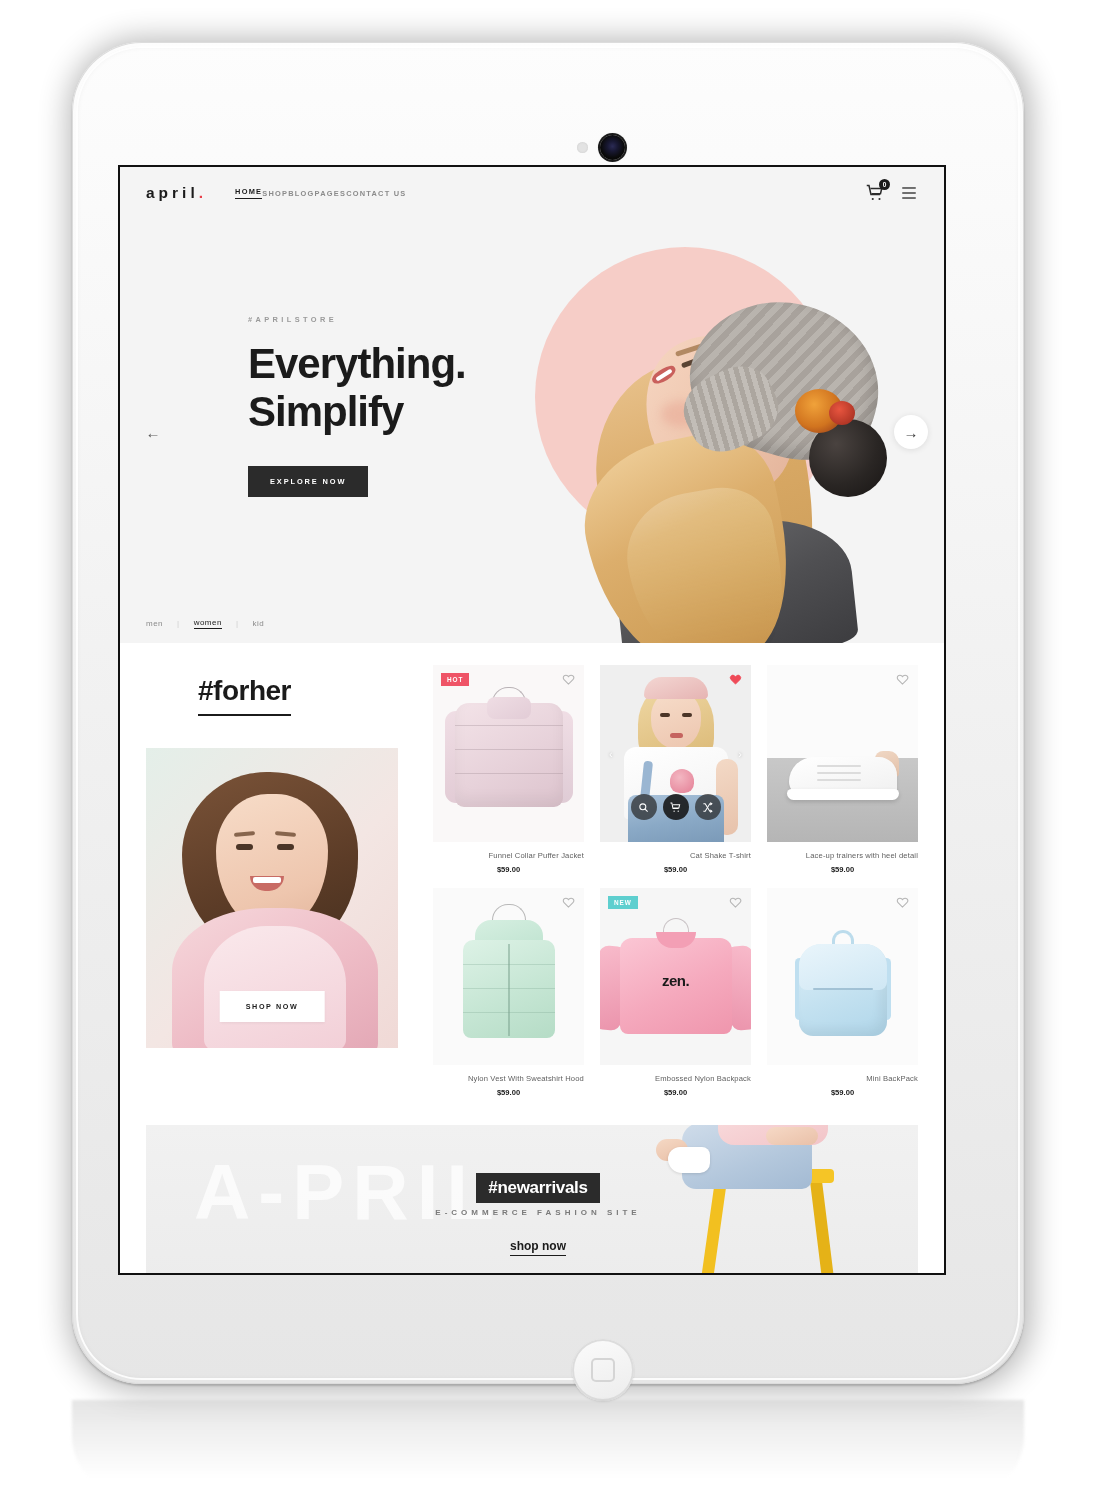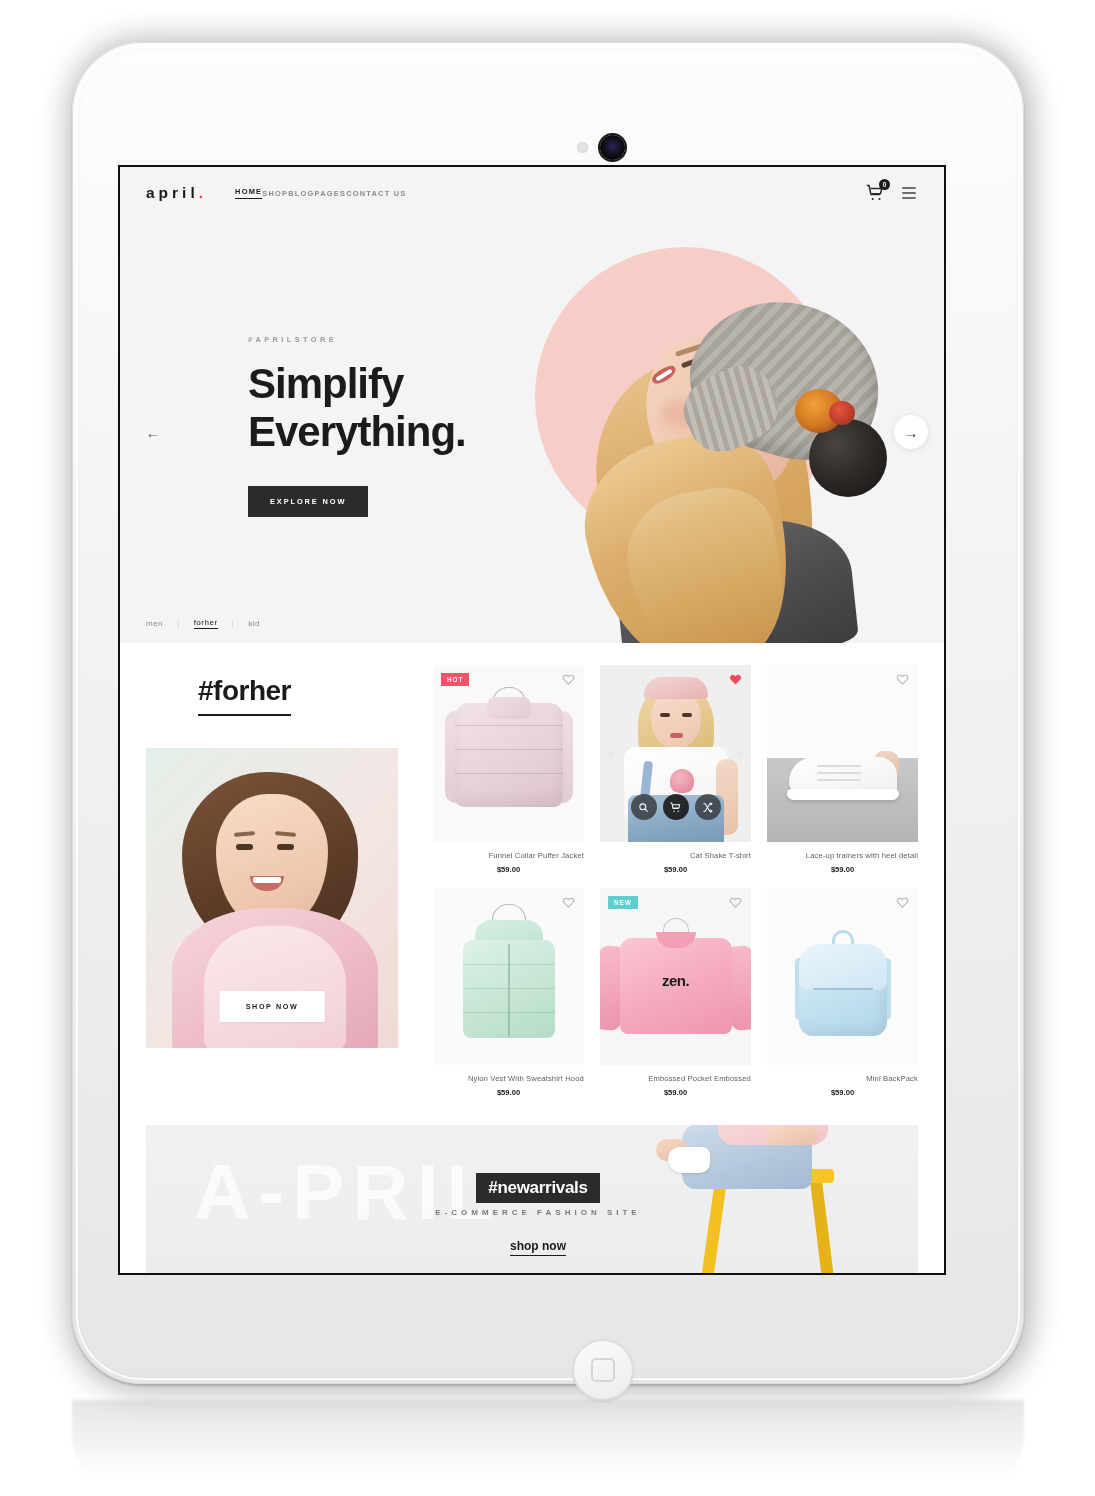--- a/index.html
+++ b/index.html
@@ -175,21 +175,20 @@
   .m-pom-col2{
     position:absolute; left:316px; top:150px; width:26px; height:24px;
     border-radius:50%;
     background: radial-gradient(circle at 40% 35%, #e8553f 0%, #9c2a1c 100%);
   }
 
   .hero-content{ position:absolute; left:0; top:0; width:400px; padding:96px 0 0 128px; }
   .hero-eyebrow{
     font-size:7.4px; letter-spacing:3.4px; color:#9a9a9a; font-weight:600;
     margin-bottom:16px;
-    margin-top:20px;
   }
   .hero-title{
     font-size:42px; line-height:1.14; font-weight:700; color:#1b1b1b;
     letter-spacing:-1px;
   }
   .hero-btn{
     display:inline-block; margin-top:30px; background:#2b2b2b; color:#fff;
     font-size:7.4px; letter-spacing:1.9px; font-weight:700;
     padding:11px 22px; border:none; cursor:pointer; text-transform:uppercase;
   }
@@ -634,33 +633,33 @@
           <div class="m-beanie"></div>
           <div class="m-beanie-brim"></div>
           <div class="m-pom-dark"></div>
           <div class="m-pom-col"></div>
           <div class="m-pom-col2"></div>
         </div>
 
         <div class="hero-content">
           <div class="hero-eyebrow">#APRILSTORE</div>
           <div class="hero-title">
+            <div>Everything.</div>
             <div>Simplify</div>
-            <div>Everything.</div>
           </div>
           <button class="hero-btn">EXPLORE NOW</button>
         </div>
 
         <div class="hero-arrow left">←</div>
         <div class="hero-arrow right">→</div>
 
         <div class="hero-cats">
           <span>men</span>
           <span class="sep">|</span>
-          <span class="active">forher</span>
+          <span class="active">women</span>
           <span class="sep">|</span>
           <span>kid</span>
         </div>
       </div>
 
       <div class="products-section">
 
 
         <div class="content-row">
 
@@ -797,21 +796,21 @@
                   <div class="h-arm-l"></div>
                   <div class="h-arm-r"></div>
                   <div class="h-body"></div>
                   <div class="h-neck"></div>
                   <div class="h-text">zen.</div>
                   <span class="badge new">NEW</span>
                   <svg class="wish" viewBox="0 0 24 24" fill="none" stroke="#b6b6b6" stroke-width="2">
                     <path d="M12 20.5 3.8 12.3a4.8 4.8 0 1 1 6.8-6.8l1.4 1.4 1.4-1.4a4.8 4.8 0 1 1 6.8 6.8z"></path>
                   </svg>
                 </div>
-                <div class="card-name">Embossed Pocket Embossed</div>
+                <div class="card-name">Embossed Nylon Backpack</div>
                 <div class="card-price">$59.00</div>
               </div>
 
               <div class="card">
                 <div class="card-img">
                   <div class="bp-bg"></div>
                   <div class="bp-handle"></div>
                   <div class="bp-strap-l"></div>
                   <div class="bp-strap-r"></div>
                   <div class="bp-body"></div>

